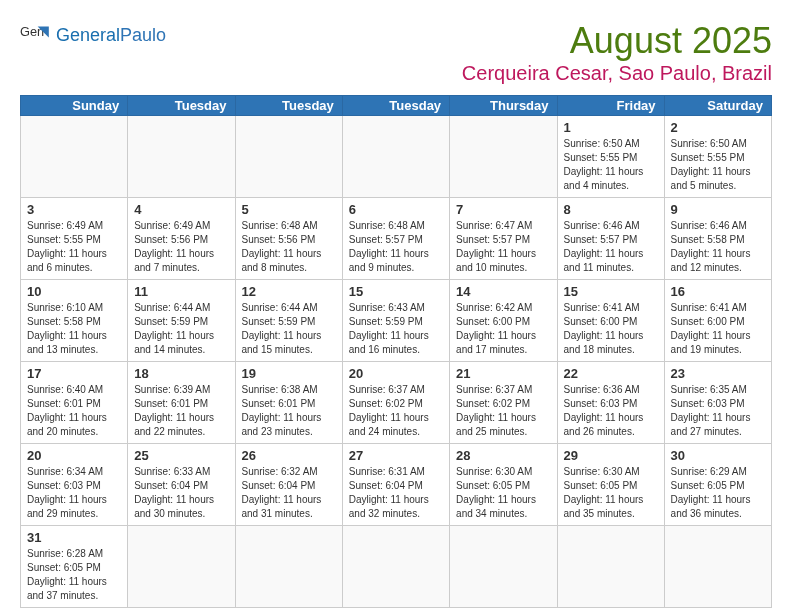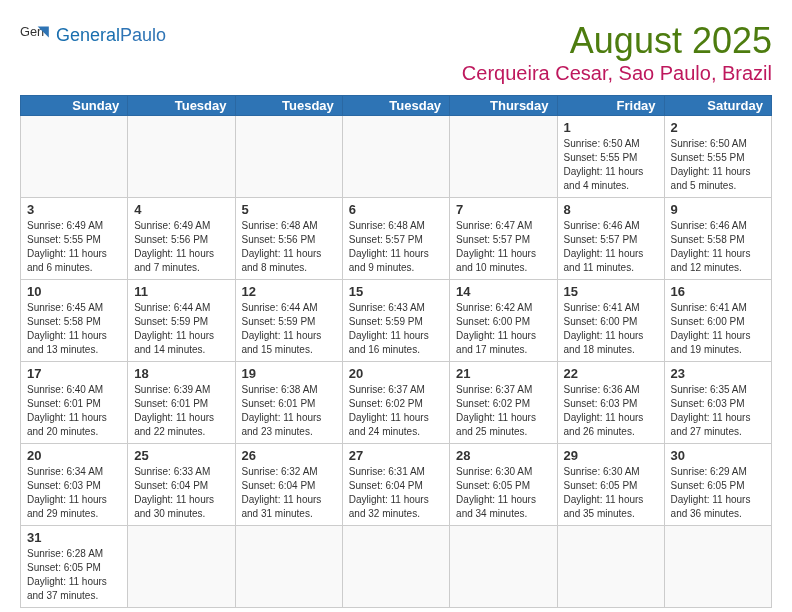--- a/index.html
+++ b/index.html
@@ -179,21 +179,21 @@
         <td>
           <span class="day-number">9</span>
           <div class="day-info">Sunrise: 6:46 AM
 Sunset: 5:58 PM
 Daylight: 11 hours and 12 minutes.</div>
         </td>
       </tr>
       <tr>
         <td>
           <span class="day-number">10</span>
-          <div class="day-info">Sunrise: 6:45 AM
+          <div class="day-info">Sunrise: 6:10 AM
 Sunset: 5:58 PM
 Daylight: 11 hours and 13 minutes.</div>
         </td>
         <td>
           <span class="day-number">11</span>
           <div class="day-info">Sunrise: 6:44 AM
 Sunset: 5:59 PM
 Daylight: 11 hours and 14 minutes.</div>
         </td>
         <td>

